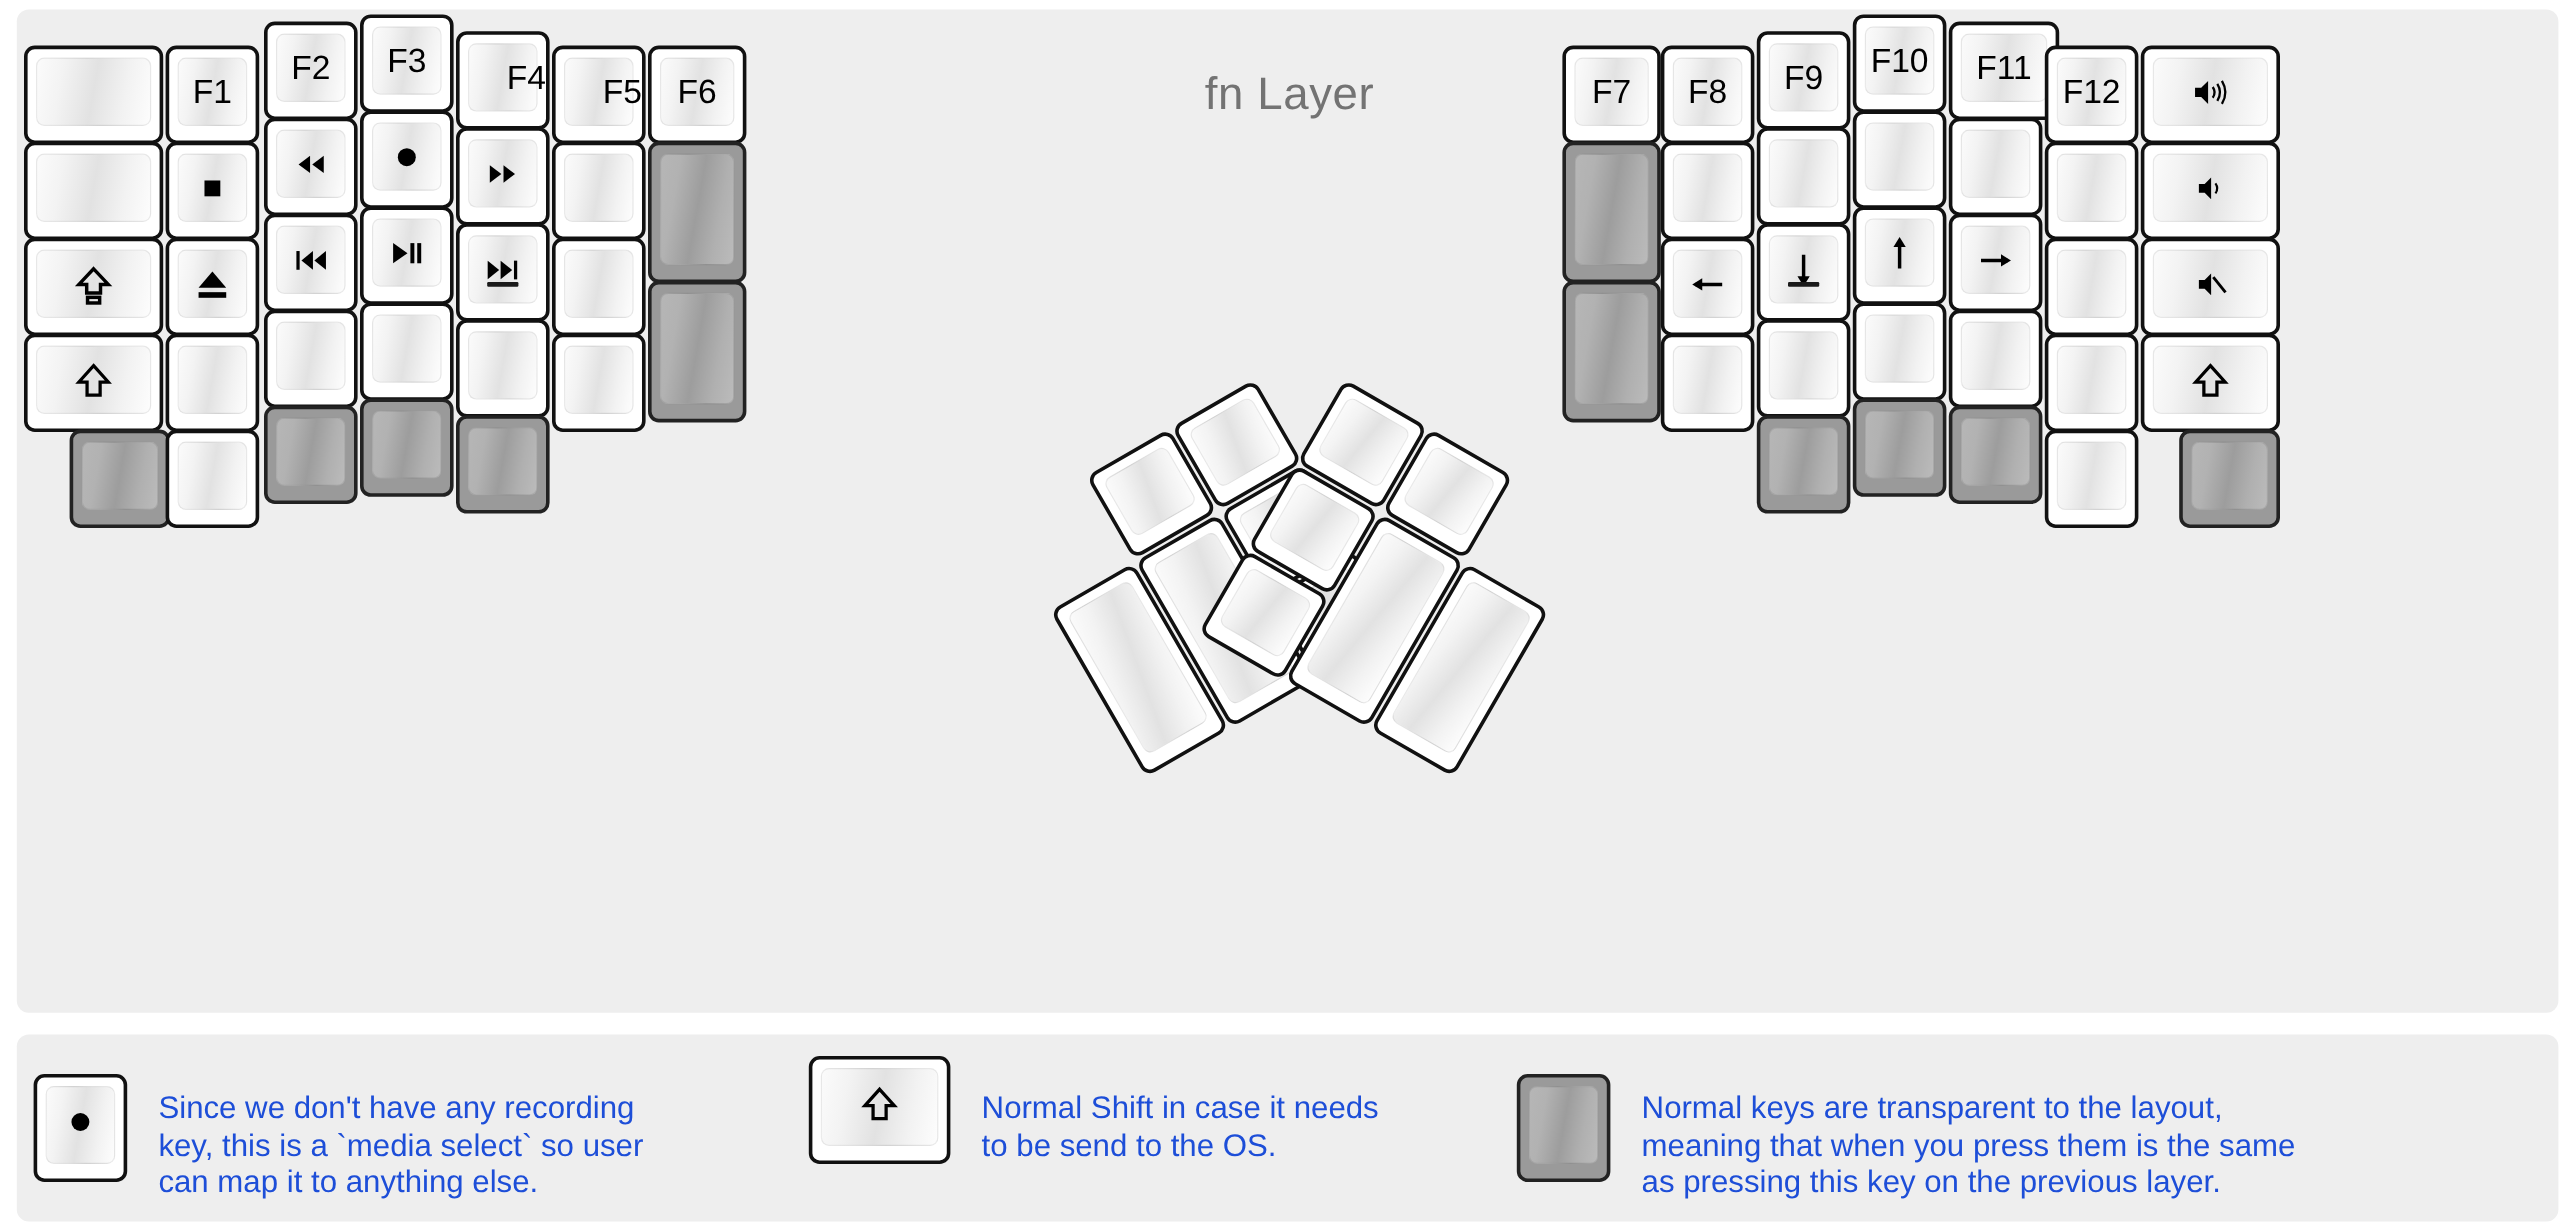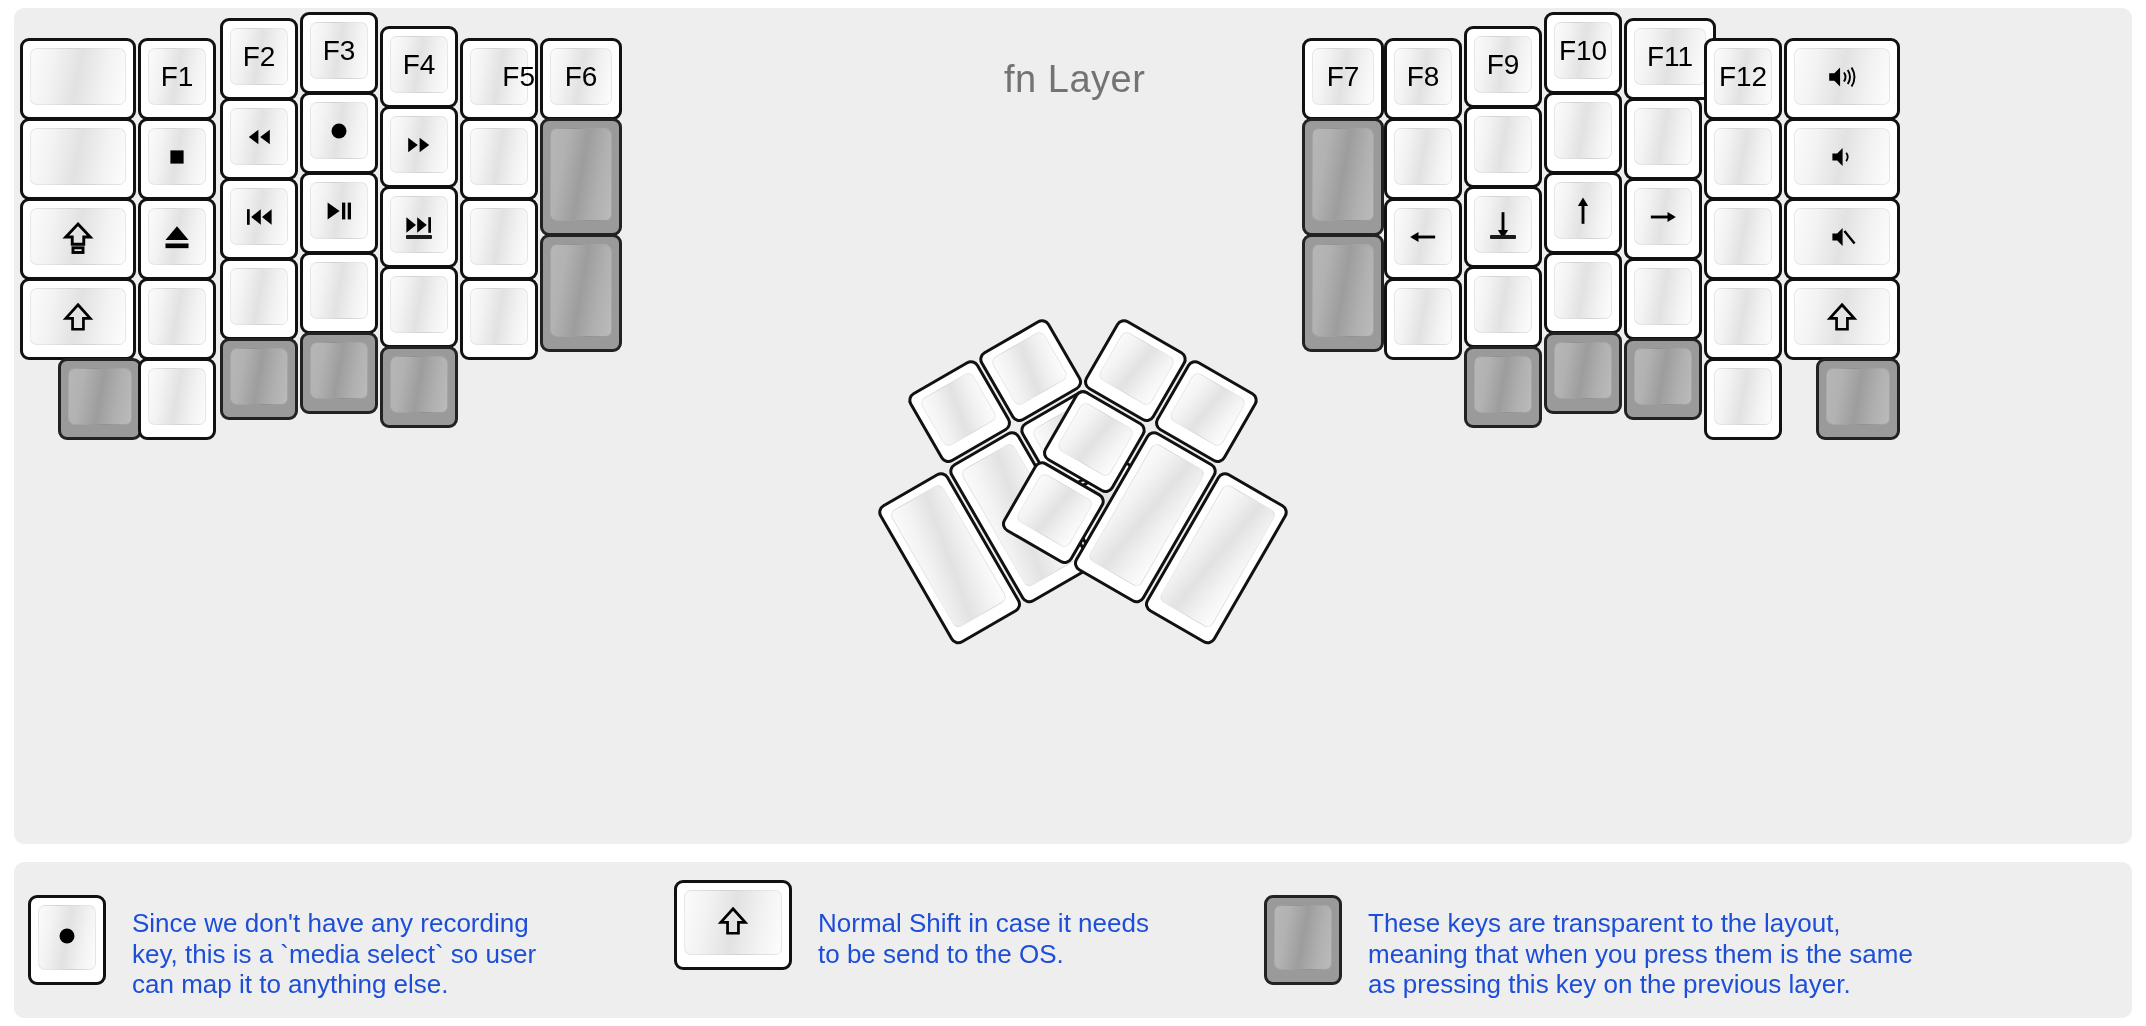--- a/index.html
+++ b/index.html
@@ -231,21 +231,21 @@
               <rect x="79" y="22" width="11" height="56"></rect>
             </svg>
           </span>
         </div>
         <div class="key" style="left: 286px; top: 244px; width: 78px; height: 82px;">
           <div class="cap"></div>
         </div>
         <div class="key trans" style="left: 286px; top: 324px; width: 78px; height: 82px;">
           <div class="cap"></div>
         </div>
-        <div class="key" style="left: 366px; top: 18px; width: 78px; height: 82px;">
+        <div class="key" style="left: 366px; top: 18px; width: 78px; height: 82px; justify-content: flex-end;">
           <div class="cap"></div>
           <span class="lbl">F4</span>
         </div>
         <div class="key" style="left: 366px; top: 98px; width: 78px; height: 82px;">
           <div class="cap"></div>
           <span class="glyph">
             <svg width="40" height="30" viewBox="0 0 100 100" fill="#000">
               <polygon points="14,26 14,74 46,50"></polygon>
               <polygon points="52,26 52,74 84,50"></polygon>
             </svg>
@@ -513,19 +513,19 @@
               <path d="M50 14 L86 54 H66 V86 H34 V54 H14 Z" fill="none" stroke="#000" stroke-width="8"></path>
             </svg></span>
         </div>
         <div class="legend-text">Normal Shift in case it needs
 to be send to the OS.</div>
       </div>
       <div class="legend-item" style="left: 1250px; top: 18px;">
         <div class="legend-key trans" style="width: 78px; height: 90px;">
           <div class="cap"></div>
         </div>
-        <div class="legend-text">These keys are transparent to the layout,
+        <div class="legend-text">Normal keys are transparent to the layout,
 meaning that when you press them is the same
 as pressing this key on the previous layer.</div>
       </div>
     </div>
 
 </div>
 
 </body></html>

